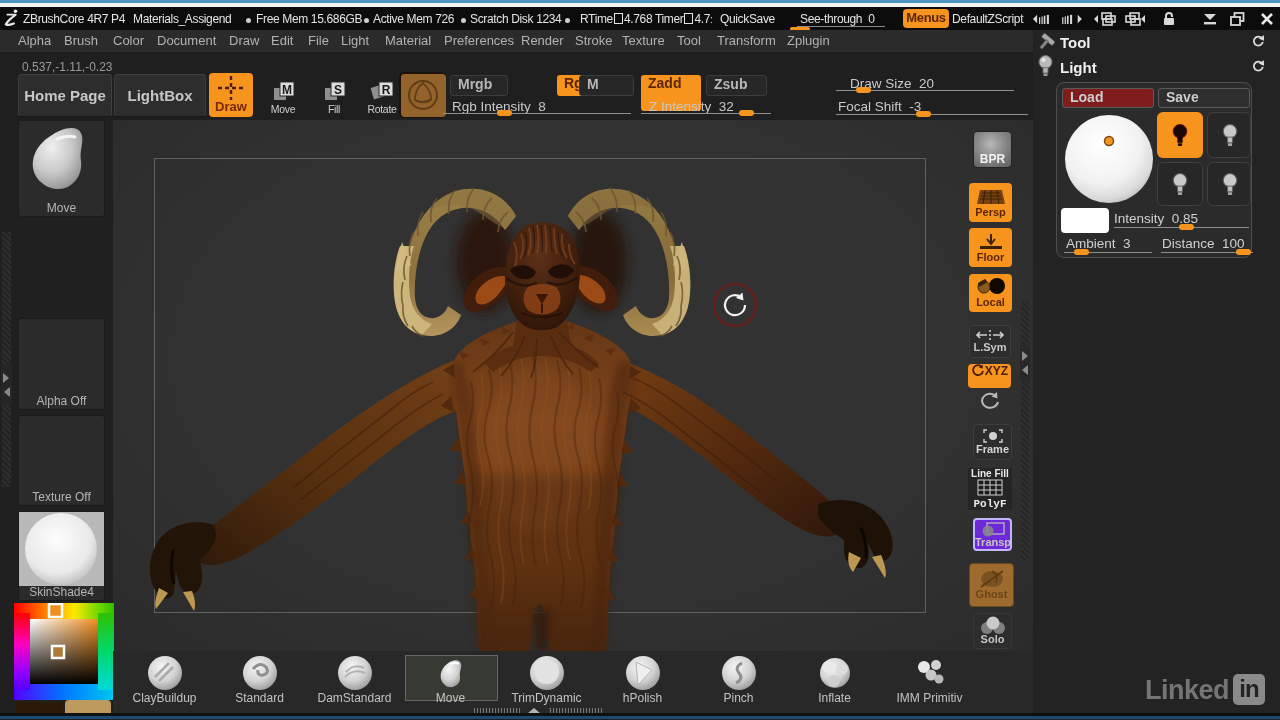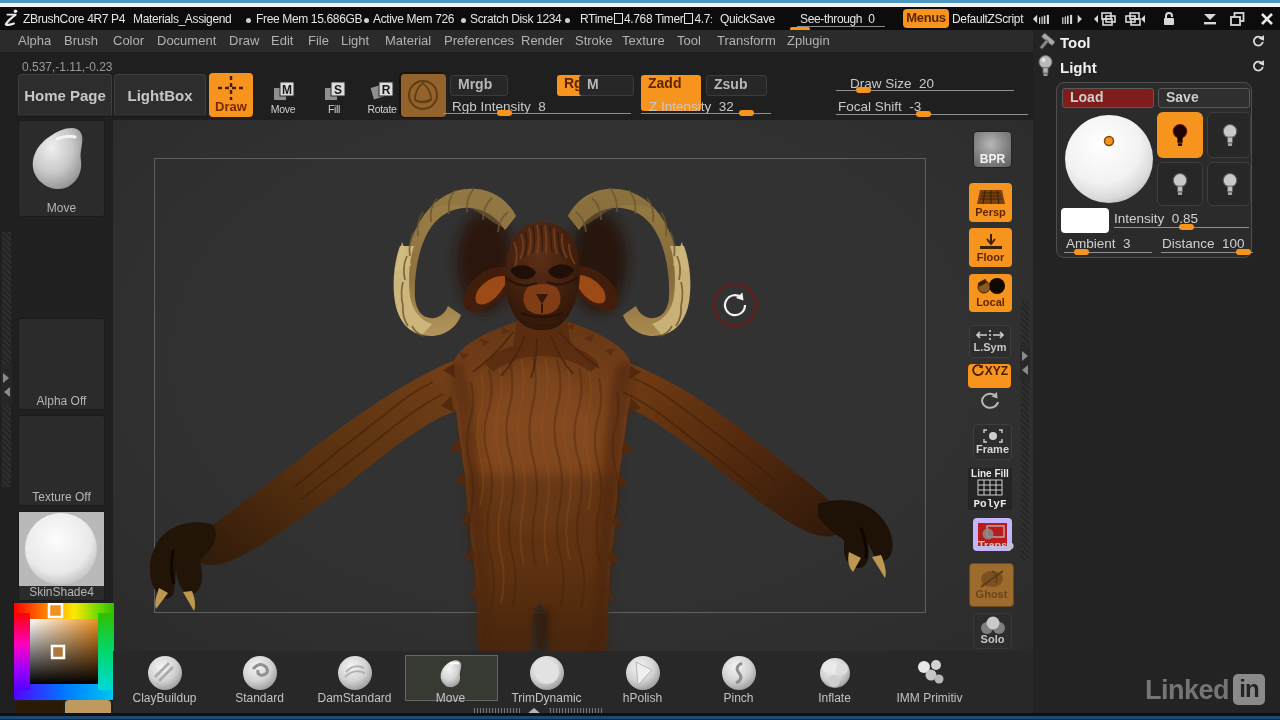--- a/index.html
+++ b/index.html
@@ -647,21 +647,21 @@
     <div style="margin-top:-4px; font-size:11px;">Frame</div>
   </div>
   <div class="abs" style="left:968px; top:468px; width:44px; height:42px; background:#252525; text-align:center;">
     <div style="color:#e8e8e8; font-size:10px; font-weight:bold;">Line Fill</div>
     <svg width="26" height="17" viewBox="0 0 26 17">
       <rect x="1" y="1" width="24" height="15" fill="#1c1c1c" stroke="#cfcfcf" stroke-width="1"></rect>
       <path d="M1 6 L25 6 M1 11 L25 11 M7 1 L7 16 M13 1 L13 16 M19 1 L19 16" stroke="#cfcfcf" stroke-width="1"></path>
     </svg>
     <div style="color:#e8e8e8; font-size:11px; font-weight:bold; margin-top:-2px;font-family:Liberation Mono, monospace;">PolyF</div>
   </div>
-  <div class="rc" style="left:973px; top:518px; width:39px; height:33px; background:#b91c1c; border:5px solid #c4b5fd; color:#c6c6c6;">
+  <div class="rc" style="left:973px; top:518px; width:39px; height:33px; background:#6d28d9; border:2px solid #c4b5fd; color:#c6c6c6;">
     <svg width="26" height="16" viewBox="0 0 26 16" style="margin-top:1px;">
       <rect x="7" y="2" width="17" height="11" fill="none" stroke="#b8b8b8" stroke-width="1.3"></rect>
       <circle cx="8" cy="10" r="5.5" fill="#8a8a8a" opacity="0.85"></circle>
     </svg>
     <div style="margin-top:-3px; font-size:11px;">Transp</div>
   </div>
   <div class="rc" style="left:969px; top:563px; width:45px; height:44px; background:#9c6b2d; border:1px solid #6b4a1a; color:#6b4418;">
     <svg width="28" height="24" viewBox="0 0 28 24" style="margin-top:3px;">
       <ellipse cx="14" cy="12" rx="11" ry="8" fill="#7a5120"></ellipse>
       <path d="M3 20 L25 4" stroke="#5d3c12" stroke-width="2"></path>

